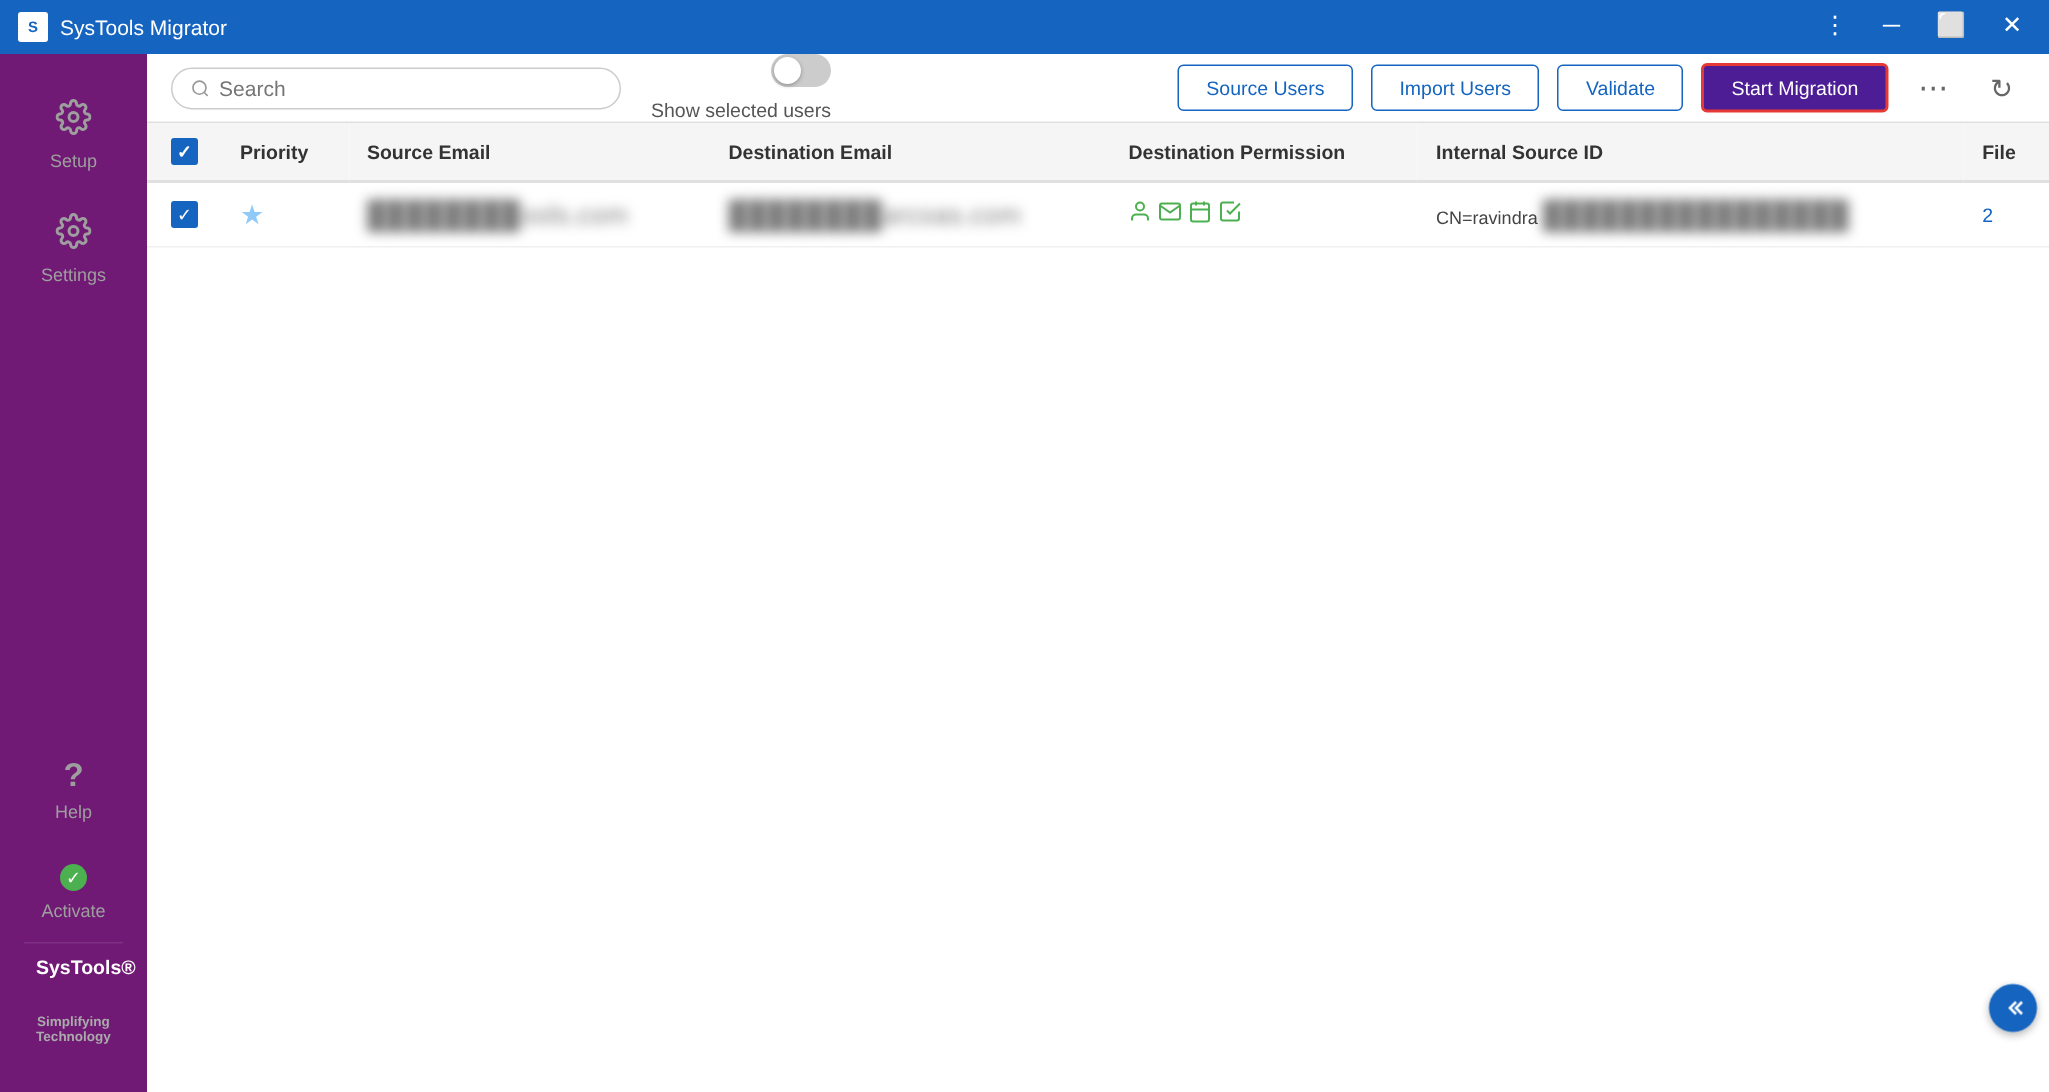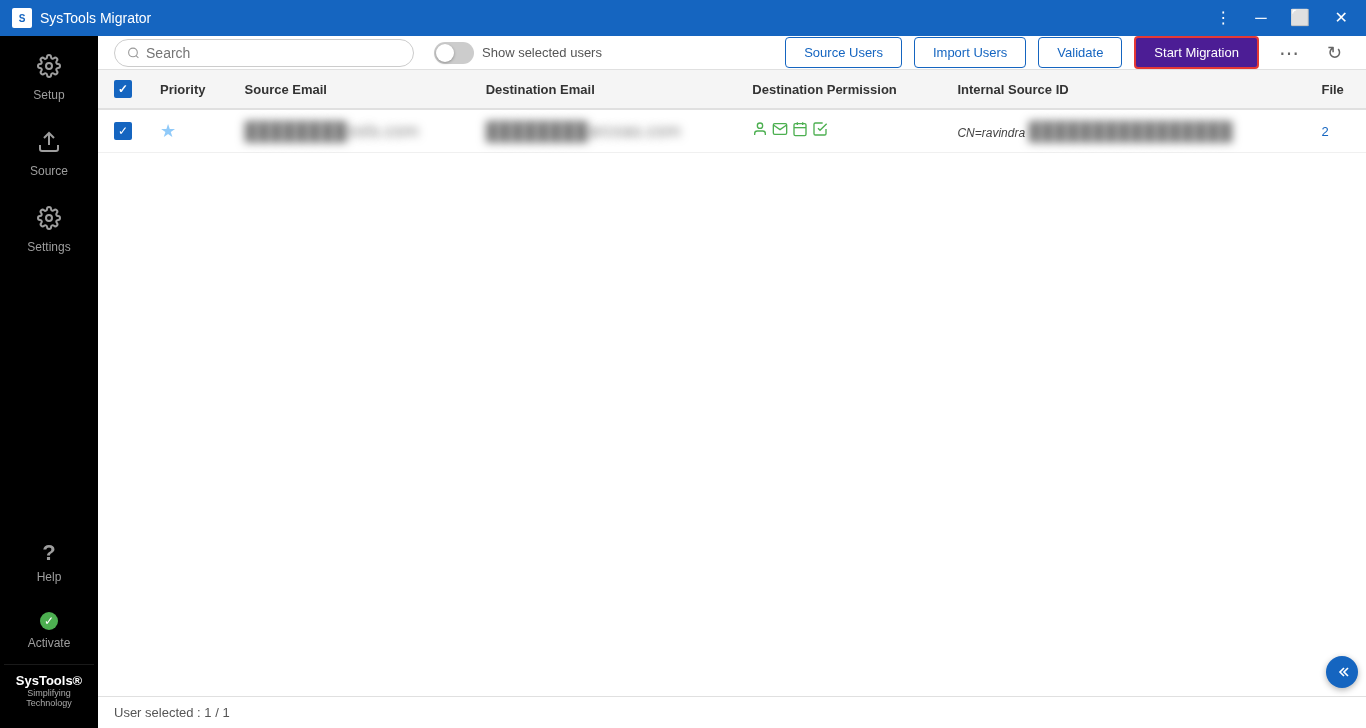--- a/index.html
+++ b/index.html
@@ -21,25 +21,25 @@
     .titlebar-logo span { color: #1565c0; font-size: 10px; font-weight: bold; }
     .titlebar-controls { display: flex; gap: 12px; align-items: center; }
     .titlebar-btn { color: white; font-size: 16px; cursor: pointer; padding: 2px 6px; line-height: 1; }
 
     
     .app-body { display: flex; flex: 1; overflow: hidden; }
 
     
     .sidebar {
       width: 98px;
-      background: #000000;
+      background: #701a75;
       display: flex;
       flex-direction: column;
       align-items: center;
-      padding: 4px;
+      padding: 16px;
       flex-shrink: 0;
     }
     .sidebar-item {
       display: flex;
       flex-direction: column;
       align-items: center;
       justify-content: center;
       width: 100%;
       padding: 14px 6px;
       color: #9e9e9e;
@@ -65,21 +65,21 @@
     
     .sidebar-brand {
       color: white;
       font-size: 13px;
       font-weight: bold;
       text-align: center;
       padding: 8px;
       border-top: 1px solid rgba(255,255,255,0.1);
       width: 100%;
     }
-    .sidebar-brand .sub { font-size: 9px; color: #aaa; font-weight: normal; }
+    .sidebar-brand .sub { font-size: 9px; color: #aaa; font-weight: bold; margin-top: 24px; }
 
     
     .content { flex: 1; display: flex; flex-direction: column; background: #fff; overflow: hidden; }
 
     
     .toolbar {
       display: flex;
       align-items: center;
       padding: 0 16px;
       gap: 12px;
@@ -95,21 +95,21 @@
       padding: 5px 12px;
       gap: 6px;
       width: 300px;
       background: white;
     }
     .search-input {
       border: none; outline: none; font-size: 14px; color: #666; width: 100%;
       background: transparent;
     }
 
-    .toggle-area { display: flex; align-items: center; gap: 8px; margin-left: 8px; }
+    .toggle-area { display: flex; align-items: flex-end; gap: 8px; margin-left: 8px; flex-direction: column; }
     .toggle-switch {
       width: 40px; height: 22px; background: #ccc; border-radius: 11px; position: relative; cursor: pointer;
     }
     .toggle-knob {
       width: 18px; height: 18px; background: white; border-radius: 50%;
       position: absolute; top: 2px; left: 2px; transition: left 0.2s;
       box-shadow: 0 1px 3px rgba(0,0,0,0.3);
     }
     .toggle-label { font-size: 13px; color: #555; }
 
@@ -161,21 +161,21 @@
       display: inline-flex; align-items: center; justify-content: center; cursor: pointer;
     }
     .checkbox-custom::after { content: '✓'; color: white; font-size: 12px; }
 
     .star-icon { color: #90caf9; font-size: 18px; }
     .blurred { color: transparent; text-shadow: 0 0 8px rgba(0,0,0,0.5); user-select: none; font-size: 18px; }
 
     .perm-icons { display: flex; gap: 4px; align-items: center; }
     .perm-icon { font-size: 16px; color: #4caf50; }
 
-    .internal-id { font-size: 12px; font-style: italic; }
+    .internal-id { font-size: 12px; }
     .file-count { color: #1565c0; font-weight: 500; }
 
     
     .statusbar {
       padding: 8px 16px;
       background: #fff;
       border-top: 1px solid #e0e0e0;
       font-size: 13px;
       color: #555;
       flex-shrink: 0;
@@ -223,30 +223,20 @@
     <div class="sidebar-item">
       <span class="icon">
         <svg width="24" height="24" viewBox="0 0 24 24" fill="none" stroke="currentColor" stroke-width="2">
             <circle cx="12" cy="12" r="3"></circle>
             <path d="M19.4 15a1.65 1.65 0 0 0 .33 1.82l.06.06a2 2 0 0 1-2.83 2.83l-.06-.06a1.65 1.65 0 0 0-1.82-.33 1.65 1.65 0 0 0-1 1.51V21a2 2 0 0 1-4 0v-.09A1.65 1.65 0 0 0 9 19.4a1.65 1.65 0 0 0-1.82.33l-.06.06a2 2 0 0 1-2.83-2.83l.06-.06A1.65 1.65 0 0 0 4.68 15a1.65 1.65 0 0 0-1.51-1H3a2 2 0 0 1 0-4h.09A1.65 1.65 0 0 0 4.6 9a1.65 1.65 0 0 0-.33-1.82l-.06-.06a2 2 0 0 1 2.83-2.83l.06.06A1.65 1.65 0 0 0 9 4.68a1.65 1.65 0 0 0 1-1.51V3a2 2 0 0 1 4 0v.09a1.65 1.65 0 0 0 1 1.51 1.65 1.65 0 0 0 1.82-.33l.06-.06a2 2 0 0 1 2.83 2.83l-.06.06A1.65 1.65 0 0 0 19.4 9a1.65 1.65 0 0 0 1.51 1H21a2 2 0 0 1 0 4h-.09a1.65 1.65 0 0 0-1.51 1z"></path>
           </svg>
       </span>
       <span>Setup</span>
     </div>
 
-    <div class="sidebar-item">
-      <span class="icon">
-        <svg width="24" height="24" viewBox="0 0 24 24" fill="none" stroke="currentColor" stroke-width="2">
-            <path d="M21 15v4a2 2 0 0 1-2 2H5a2 2 0 0 1-2-2v-4"></path>
-            <polyline points="17 8 12 3 7 8"></polyline>
-            <line x1="12" y1="3" x2="12" y2="15"></line>
-          </svg>
-      </span>
-      <span>Source</span>
-    </div>
 
 
 
 
     <div class="sidebar-item">
       <span class="icon">
         <svg width="24" height="24" viewBox="0 0 24 24" fill="none" stroke="currentColor" stroke-width="2">
             <circle cx="12" cy="12" r="3"></circle>
             <path d="M19.4 15a1.65 1.65 0 0 0 .33 1.82l.06.06a2 2 0 0 1-2.83 2.83l-.06-.06a1.65 1.65 0 0 0-1.82-.33 1.65 1.65 0 0 0-1 1.51V21a2 2 0 0 1-4 0v-.09A1.65 1.65 0 0 0 9 19.4a1.65 1.65 0 0 0-1.82.33l-.06.06a2 2 0 0 1-2.83-2.83l.06-.06A1.65 1.65 0 0 0 4.68 15a1.65 1.65 0 0 0-1.51-1H3a2 2 0 0 1 0-4h.09A1.65 1.65 0 0 0 4.6 9a1.65 1.65 0 0 0-.33-1.82l-.06-.06a2 2 0 0 1 2.83-2.83l.06.06A1.65 1.65 0 0 0 9 4.68a1.65 1.65 0 0 0 1-1.51V3a2 2 0 0 1 4 0v.09a1.65 1.65 0 0 0 1 1.51 1.65 1.65 0 0 0 1.82-.33l.06-.06a2 2 0 0 1 2.83 2.83l-.06.06A1.65 1.65 0 0 0 19.4 9a1.65 1.65 0 0 0 1.51 1H21a2 2 0 0 1 0 4h-.09a1.65 1.65 0 0 0-1.51 1z"></path>
           </svg>
@@ -363,23 +353,20 @@
               <span class="internal-id">CN=ravindra <span class="blurred">████████████████</span></span>
             </td>
             <td>
               <span class="file-count">2</span>
             </td>
           </tr>
         </tbody>
       </table>
     </div>
 
-    <div class="statusbar">
-      <span>User selected : 1 / 1</span>
-    </div>
 
   </div>
 </div>
 
 <div class="float-help">
   <svg width="16" height="16" viewBox="0 0 24 24" fill="none" stroke="white" stroke-width="2.5">
     <polyline points="15 18 9 12 15 6"></polyline>
     <polyline points="15 18 9 12 15 6" transform="translate(6,0)"></polyline>
   </svg>
 </div>

